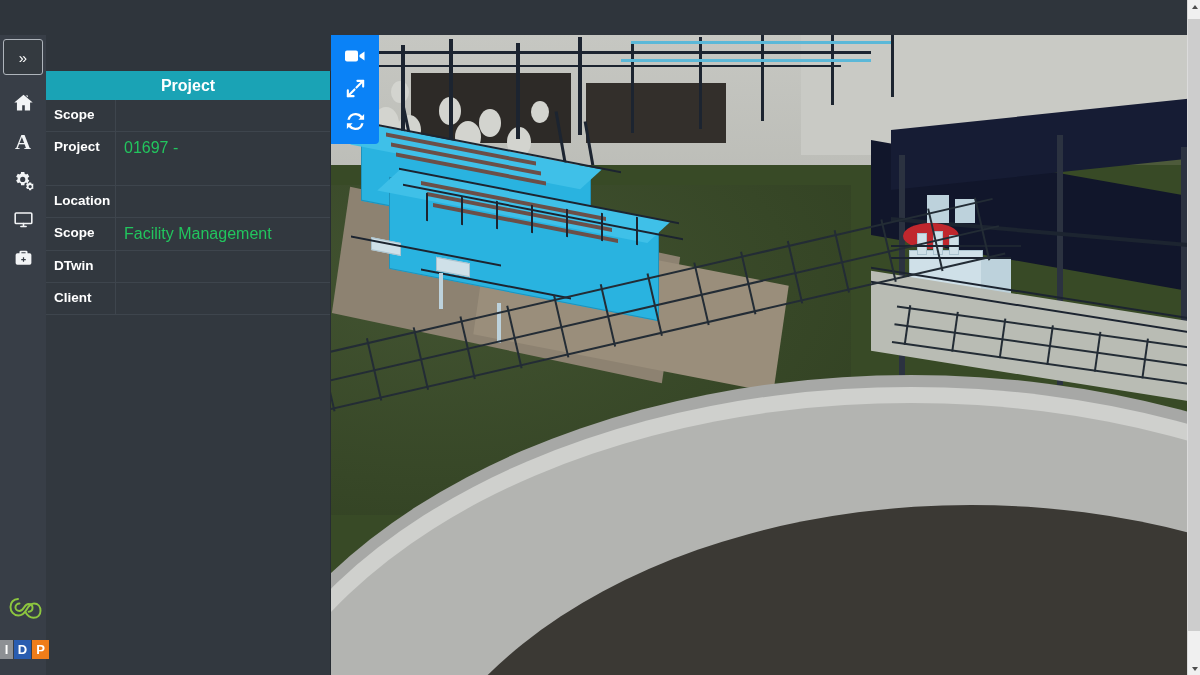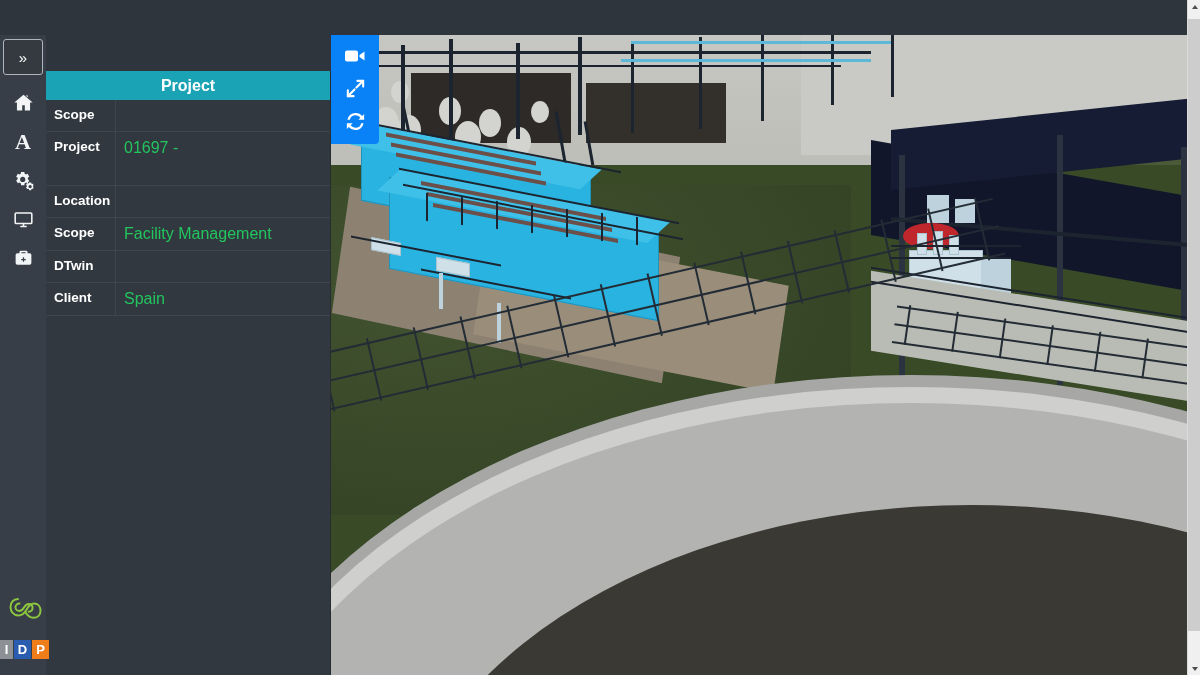--- a/index.html
+++ b/index.html
@@ -369,21 +369,20 @@
         <div class="pval">Facility Management</div>
       </div>
 
       <div class="prow">
         <div class="pkey">DTwin</div>
         <div class="pval"></div>
       </div>
 
       <div class="prow">
         <div class="pkey">Client</div>
-        <div class="pval">Spain</div>
       </div>
 
     </div>
   </div>
 
   <div class="viewer">
     <div class="scene">
 
       <div class="sky"></div>
 

